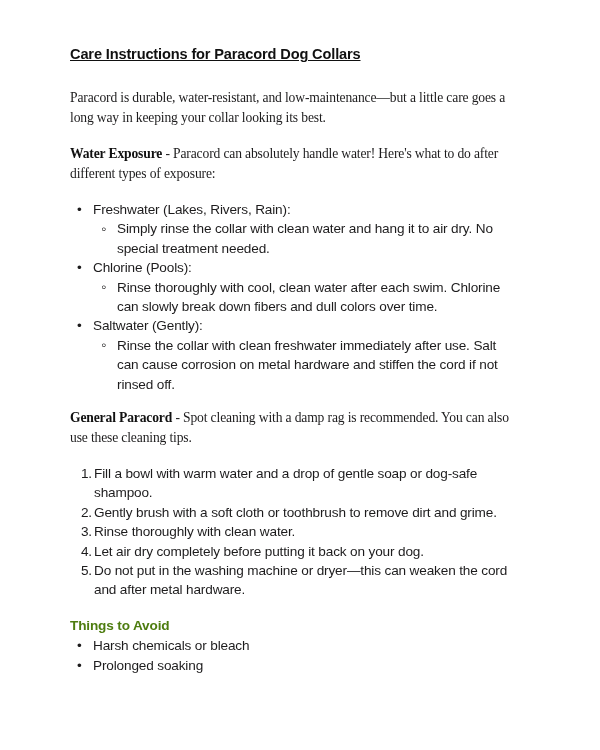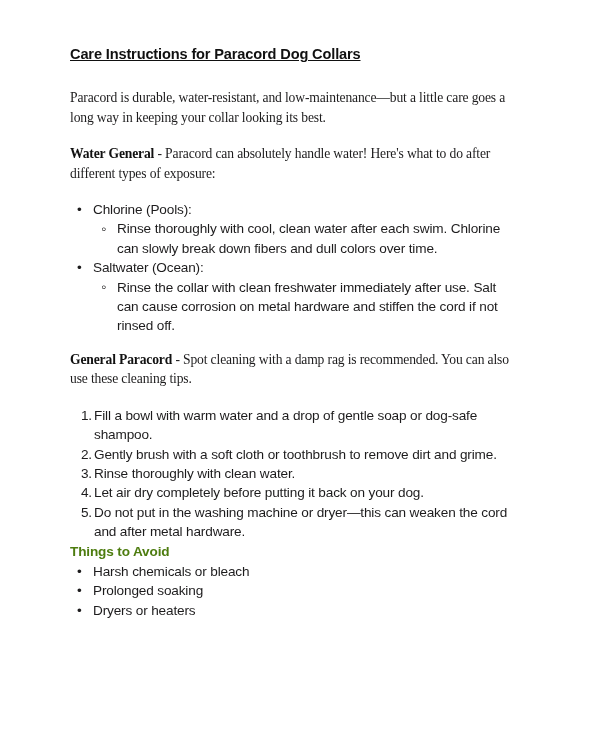--- a/index.html
+++ b/index.html
@@ -60,20 +60,21 @@
     position: relative;
     padding-left: 24px;
   }
   li.li-l2::before {
     position: absolute;
     left: 8px;
     top: -0.5px;
   }
   ol.steps {
     counter-reset: step;
+    margin-bottom: 16px;
   }
   ol.steps > li {
     counter-increment: step;
     position: relative;
     padding-left: 24px;
   }
   ol.steps > li::before {
     content: counter(step) ".";
     position: absolute;
     left: 13px;
@@ -92,31 +93,37 @@
 </style>
 <style>.li-l1::before{content:"•";}.li-l2::before{content:"◦";font-size:15px;}</style></head>
 <body>
 
 <div class="page">
 
   <h1 class="doc-title">Care Instructions for Paracord Dog Collars</h1>
 
   <p class="para">Paracord is durable, water-resistant, and low-maintenance—but a little care goes a long way in keeping your collar looking its best.</p>
 
-  <p class="para"><span class="inline-heading">Water General</span><span> - Paracord can absolutely handle water! Here's what to do after different types of exposure:</span></p>
+  <p class="para"><span class="inline-heading">Water Exposure</span><span> - Paracord can absolutely handle water! Here's what to do after different types of exposure:</span></p>
 
   <ul class="bullets">
+    <li class="li-l1">
+      <span>Freshwater (Lakes, Rivers, Rain):</span>
+      <ul class="sub">
+        <li class="li-l2">Simply rinse the collar with clean water and hang it to air dry. No special treatment needed.</li>
+      </ul>
+    </li>
     <li class="li-l1">
       <span>Chlorine (Pools):</span>
       <ul class="sub">
         <li class="li-l2">Rinse thoroughly with cool, clean water after each swim. Chlorine can slowly break down fibers and dull colors over time.</li>
       </ul>
     </li>
     <li class="li-l1">
-      <span>Saltwater (Ocean):</span>
+      <span>Saltwater (Gently):</span>
       <ul class="sub">
         <li class="li-l2">Rinse the collar with clean freshwater immediately after use. Salt can cause corrosion on metal hardware and stiffen the cord if not rinsed off.</li>
       </ul>
     </li>
   </ul>
 
   <p class="para"><span class="inline-heading">General Paracord</span><span> - Spot cleaning with a damp rag is recommended. You can also use these cleaning tips.</span></p>
 
   <ol class="steps">
     <li>Fill a bowl with warm water and a drop of gentle soap or dog-safe shampoo.</li>
@@ -124,16 +131,15 @@
     <li>Rinse thoroughly with clean water.</li>
     <li>Let air dry completely before putting it back on your dog.</li>
     <li>Do not put in the washing machine or dryer—this can weaken the cord and after metal hardware.</li>
   </ol>
 
   <p class="avoid-heading">Things to Avoid</p>
 
   <ul class="bullets tight">
     <li class="li-l1">Harsh chemicals or bleach</li>
     <li class="li-l1">Prolonged soaking</li>
-    <li class="li-l1">Dryers or heaters</li>
   </ul>
 
 </div>
 
 </body></html>

